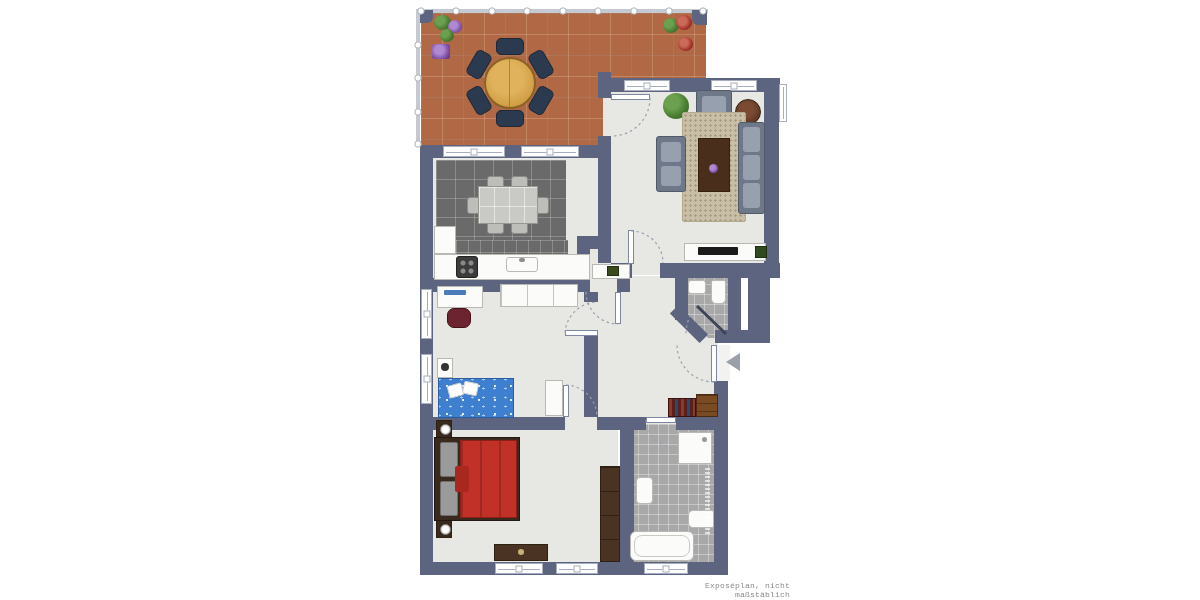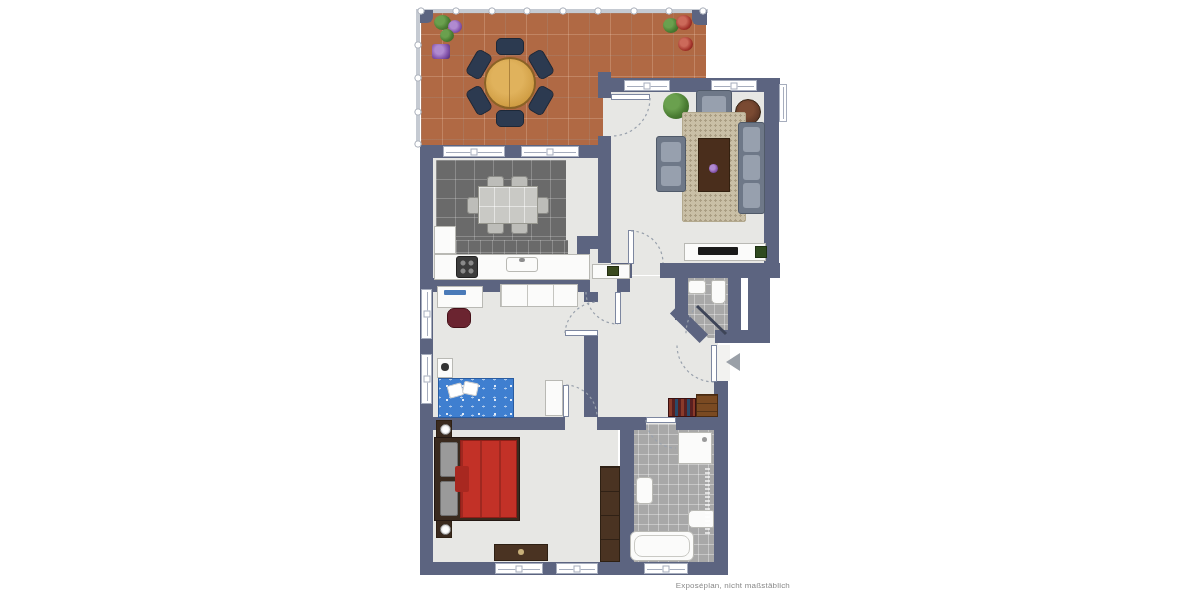--- a/index.html
+++ b/index.html
@@ -1,18 +1,18 @@
 <!DOCTYPE html>
 <html style="--wall: #5c6480; --floor: #e7e7e4; --terrace: #b06944; --dining-tile: #6a6a6a; --bath-tile: #a8a8a8; --rug: #c9bfa6; --upholstery: #6e7888; --cushion: #97a0ae; --wood: #cf9c42; --dark-wood: #4a3322; --red-bed: #c23127; --blue-bed: #3f7fd0; --railing: #c5cad2; --arrow: #9aa0a8; --plant: #4a7c32; --accent-purple: #8050a8; --accent-red: #a03028; --tv: #1a1a1a;"><head>
 <meta charset="utf-8">
 <style>
   html,body{margin:0;padding:0;background:#ffffff;}
   body{width:1200px;height:600px;position:relative;overflow:hidden;
        font-family:"Liberation Sans",sans-serif;}
-  .plan{position:absolute;left:0;top:0;width:1200px;height:600px;}
+  .plan{position:absolute;left:0;top:0;width:1200px;height:600px;font-family:Liberation Mono, monospace;}
   .abs{position:absolute;box-sizing:border-box;}
   
   .floor{position:absolute;background:var(--floor);box-sizing:border-box;}
   .terrace{position:absolute;box-sizing:border-box;background-color:var(--terrace);
     background-image:
       linear-gradient(rgba(255,230,210,.22) 1px,transparent 1px),
       linear-gradient(90deg,rgba(255,230,210,.22) 1px,transparent 1px),
       linear-gradient(rgba(80,30,12,.28) 1px,transparent 1px),
       linear-gradient(90deg,rgba(80,30,12,.28) 1px,transparent 1px);
     background-size:21px 21px,21px 21px,42px 42px,42px 42px;}

